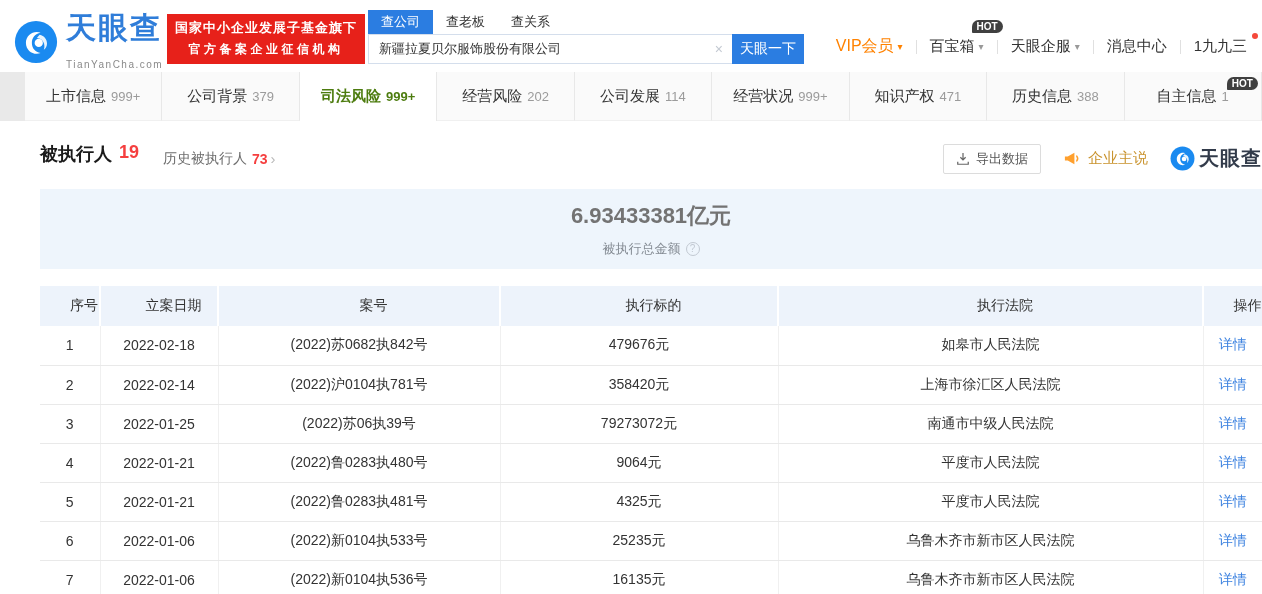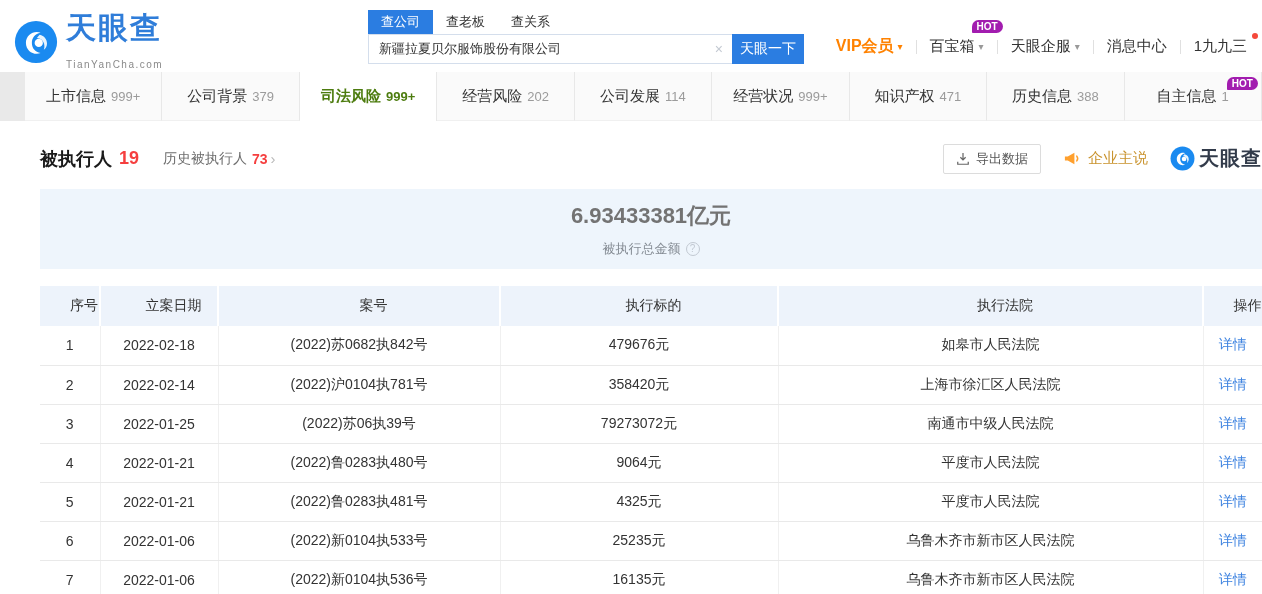--- a/index.html
+++ b/index.html
@@ -27,44 +27,44 @@
   .sinput { width:364px; height:30px; border:1px solid #d4deec; border-right:none;
     font-size:13px; color:#333; padding:0 28px 0 10px; outline:none;
     font-family:"Liberation Sans","DejaVu Sans",sans-serif; }
   .sclear { position:absolute; right:9px; top:7px; color:#c3c9d2; font-size:14px; cursor:pointer; }
   .sbtn { width:72px; height:30px; background:#2b7de1; color:#fff; border:none;
     font-size:14px; cursor:pointer; font-family:"Liberation Sans","DejaVu Sans",sans-serif; }
 
   .topnav { position:absolute; right:2px; top:36px; display:flex; align-items:center;
     font-size:15px; color:#333; white-space:nowrap; }
   .tn-item { display:flex; align-items:center; cursor:pointer; position:relative; padding:0 13px; }
-  .tn-vip { color:#ff8200; font-weight:700; font-size:16px;justify-content:center; }
+  .tn-vip { color:#ff8200; font-weight:400; font-size:16px;justify-content:center; }
   .caret { font-size:10px; color:#999; margin-left:4px; }
   .tn-vip .caret { color:#ff8200; }
   .tn-div { width:1px; height:14px; background:#e0e0e0; }
-  .hotbadge { position:absolute; top:-17px; right:-6px; background:#a21caf; color:#fff;
+  .hotbadge { position:absolute; top:-17px; right:-6px; background:#404040; color:#fff;
     font-size:10px; font-weight:700; padding:1px 5px; border-radius:7px 7px 7px 1px; }
   .reddot { position:absolute; top:-4px; right:2px; width:6px; height:6px; border-radius:50%;
     background:#f5483b; }
 
   
   .tabbar { display:flex; height:49px; background:#fafafa; }
   .tabbar-spacer { width:25px; background:#e9e9e9; }
   .ptab { flex:1; display:flex; align-items:center; justify-content:center;
     border-right:1px solid #e8e8e8; border-bottom:1px solid #f0f0f0; cursor:pointer;
     position:relative; background:#fafafa; }
   .ptab .plabel { font-size:15px; color:#333; }
   .ptab .pcount { font-size:13px; color:#9b9b9b; margin-left:5px; }
   .ptab.active { background:#fff; border-bottom:none; }
   .ptab.active .plabel, .ptab.active .pcount { color:#4d7c0f; font-weight:700; }
   .ptab .hotbadge { top:5px; right:3px; }
 
   
   .content { margin-left:40px; width:1222px; }
-  .secrow { display:flex; align-items:center; margin-top:21px; height:33px; }
+  .secrow { display:flex; margin-top:21px; height:33px; }
   .sectitle { font-size:18px; font-weight:700; color:#1a1a1a; }
   .seccount { font-size:18px; font-weight:700; color:#f53f3f; margin-left:7px; }
   .hist { margin-left:24px; font-size:14px; color:#6e6e6e; cursor:pointer; display:flex; align-items:center; }
   .histcount { color:#f53f3f; font-weight:700; margin-left:5px; }
   .histchev { color:#b9b9b9; margin-left:3px; font-size:15px; }
   .secright { margin-left:auto; display:flex; align-items:center; }
   .exportbtn { display:flex; align-items:center; height:30px; padding:0 12px; background:#fff;
     border:1px solid #dcdcdc; border-radius:2px; font-size:13px; color:#555; cursor:pointer; }
   .exportbtn svg { width:14px; height:14px; margin-right:6px; }
   .ownersay { display:flex; align-items:center; margin-left:22px; cursor:pointer; }
@@ -106,20 +106,24 @@
       <path d="M13 25c0-9 9-14 16-11-6 1-9.5 5.5-9.5 11s3.5 10 9.5 11c-7 3-16-2-16-11z" fill="#fff"></path>
       <path d="M28 16c5 1 8 5 8 9.5 0 3-1.5 5.5-3.5 7 1-2.5 1-6-.5-8.5-1.5-2.5-3-4-7-4.5 1-1.5 2-2.5 3-3.5z" fill="#fff" opacity=".9"></path>
       <circle cx="27" cy="25" r="4.5" fill="#fff"></circle>
     </svg>
     <div class="logo-txt">
       <span class="logo-cn">天眼查</span>
       <span class="logo-en">TianYanCha.com</span>
     </div>
   </div>
 
+  <div class="certbadge">
+    <div class="l1">国家中小企业发展子基金旗下</div>
+    <div class="l2">官方备案企业征信机构</div>
+  </div>
 
   <div class="searchbox">
     <div class="stabs">
       <span class="stab active">查公司</span>
       <span class="stab">查老板</span>
       <span class="stab">查关系</span>
     </div>
     <div class="srow">
       <span class="sinputwrap">
         <input class="sinput" type="text" value="新疆拉夏贝尔服饰股份有限公司" style="">

